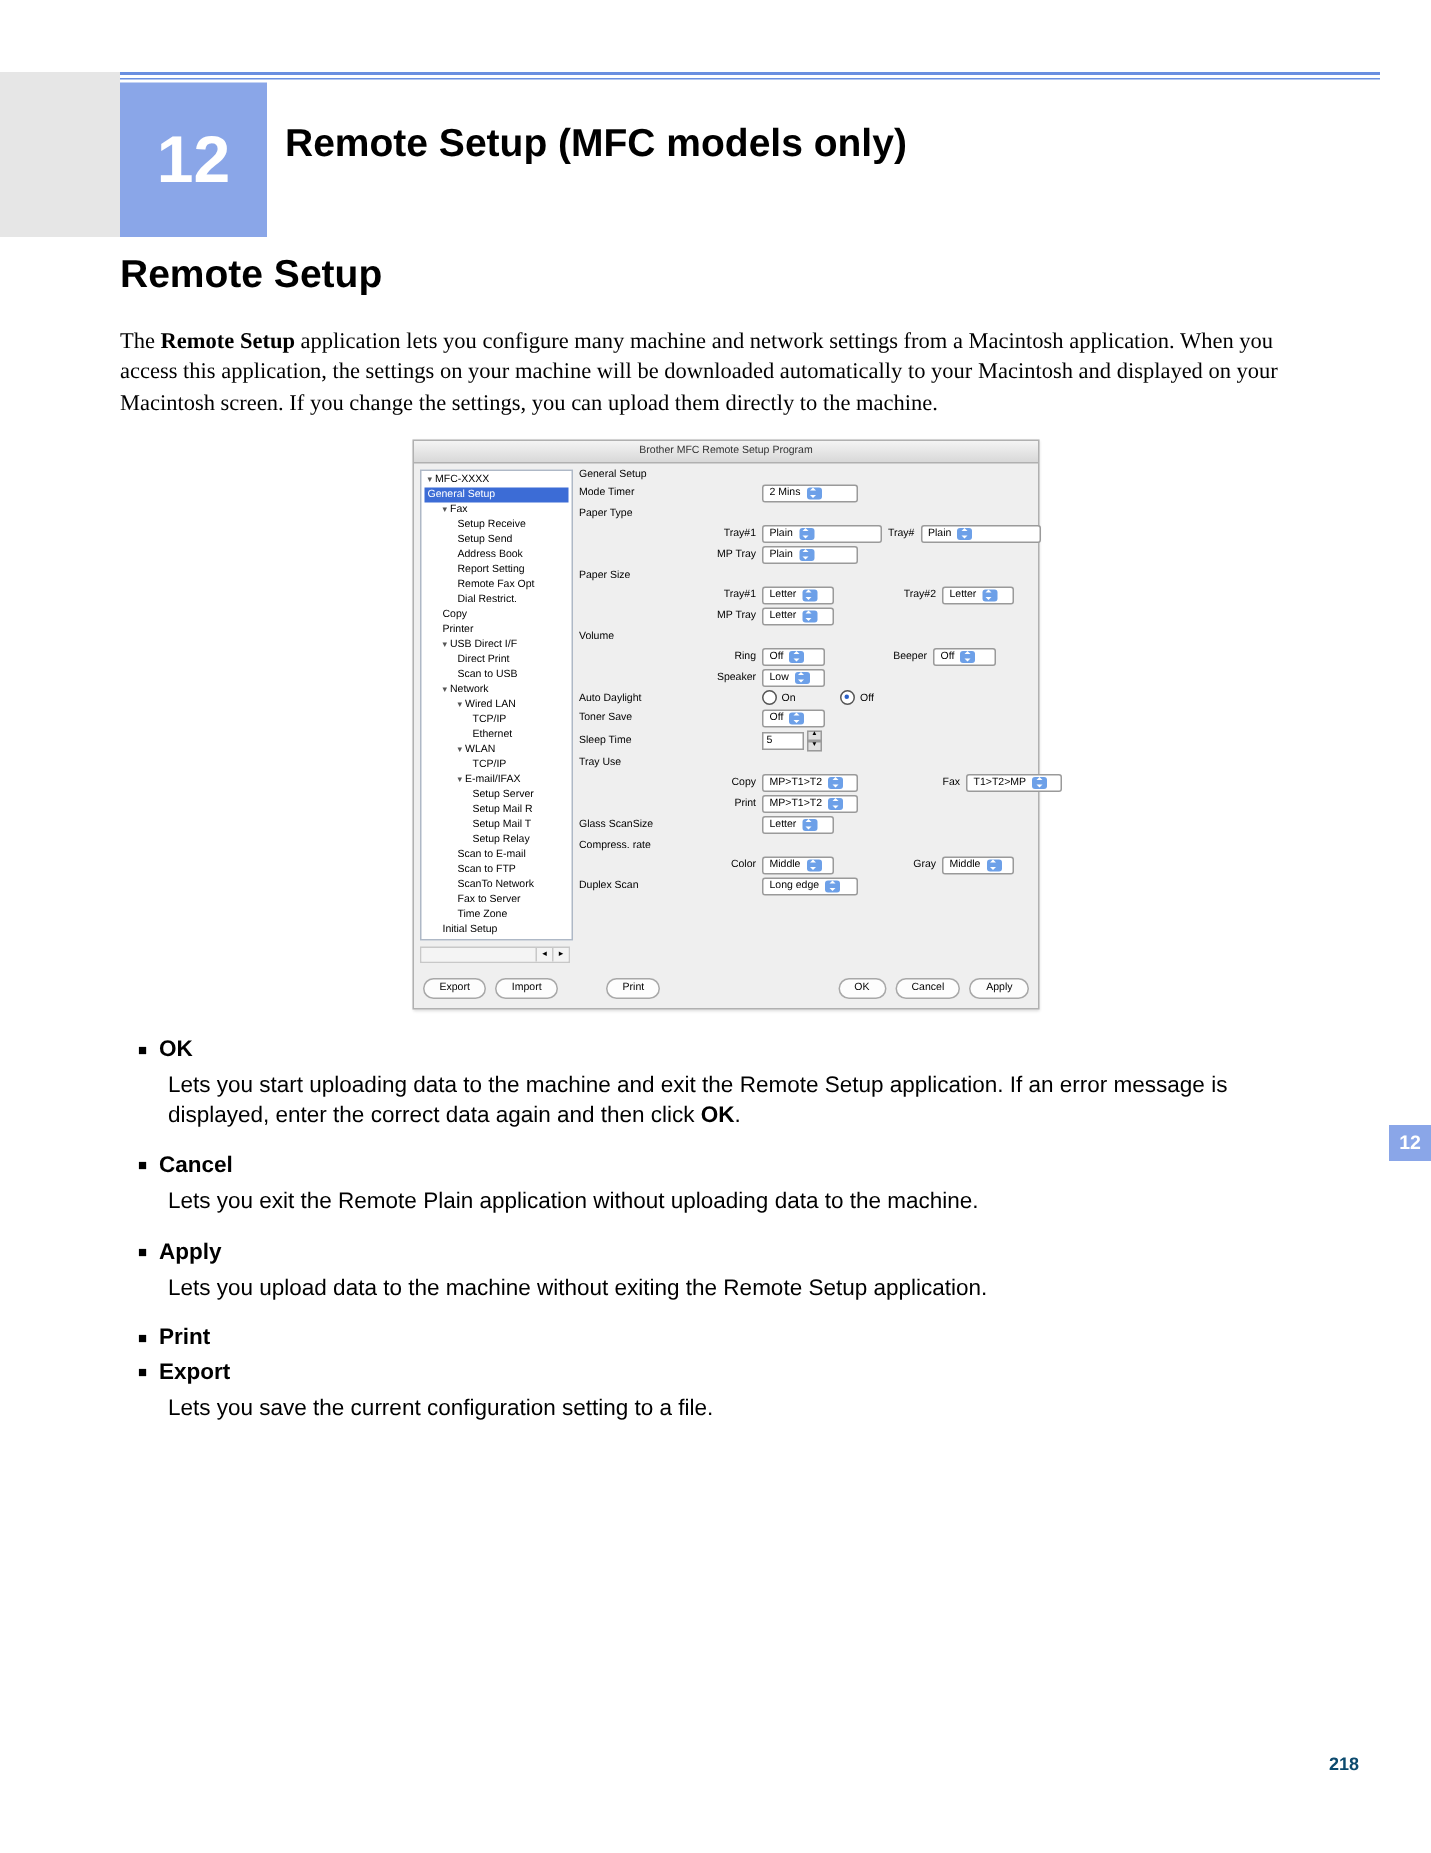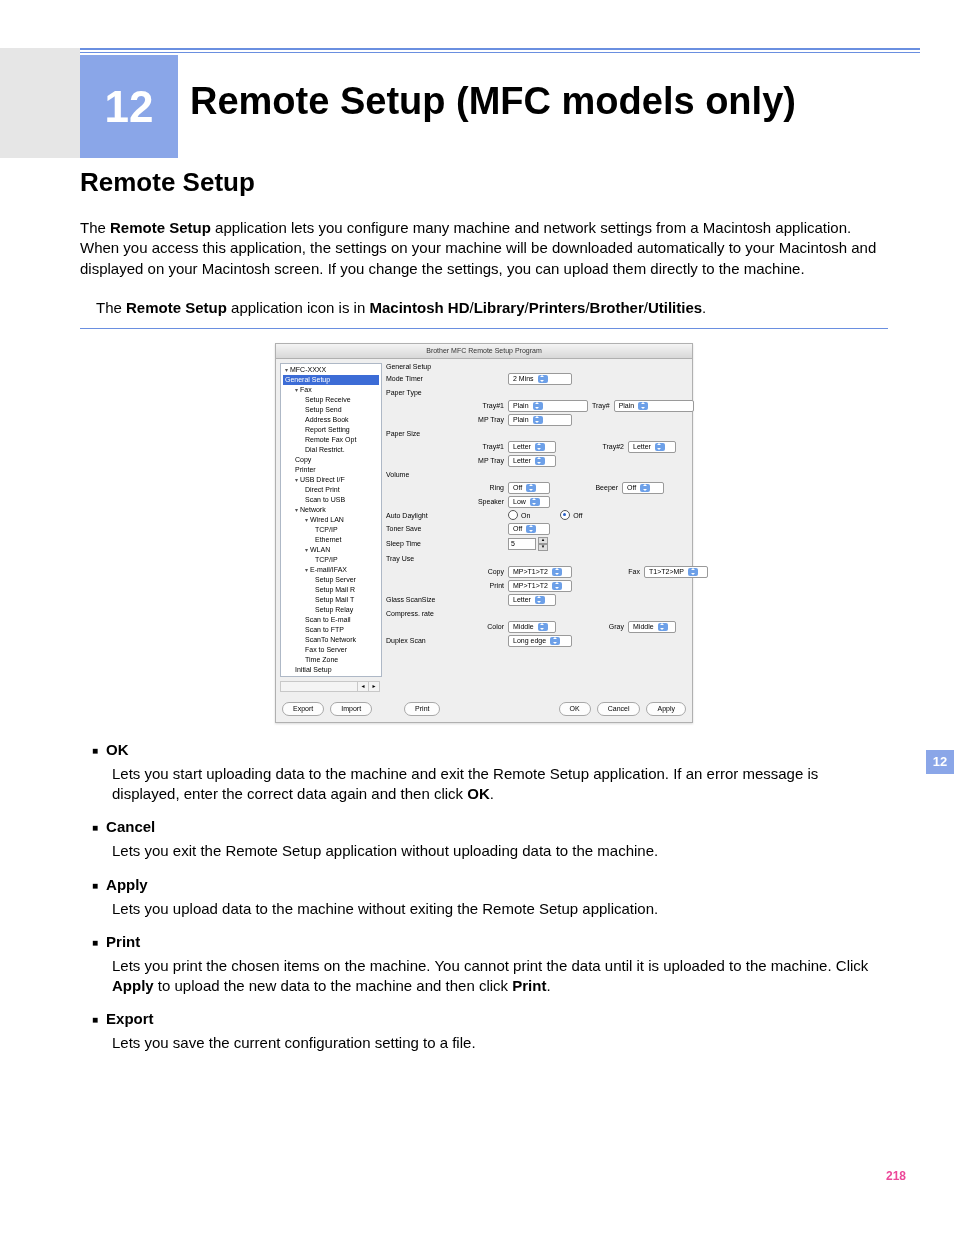--- a/index.html
+++ b/index.html
@@ -46,36 +46,37 @@
     text-align: center;
     line-height: 103px;
     color: #fff;
     font-size: 44px;
     font-weight: bold;
   }
   .chapter-title {
     position: absolute;
     top: 80px;
     left: 190px;
-    font-size: 38px;
+    font-size: 26px;
     font-weight: bold;
   }
   .content {
     position: absolute;
     top: 167px;
     left: 80px;
     width: 808px;
   }
   h2.section {
     font-size: 26px;
     margin: 0 0 20px 0;
   }
   p.para {
     margin: 6px 0 14px 0;
     line-height: 1.35;
+    font-family: Liberation Serif, serif;
   }
   .note-box {
     margin: 8px 0 14px 0;
   }
   .note-header {
     display: flex;
     align-items: center;
     border-bottom: 1px solid #6a8fe0;
     padding-bottom: 2px;
   }
@@ -322,21 +323,21 @@
     text-align: center;
     line-height: 24px;
     font-size: 13px;
   }
   .page-number {
     position: absolute;
     right: 48px;
     bottom: 52px;
     font-weight: bold;
     font-size: 12px;
-    color: #ec4899;
+    color: #0c4a6e;
   }
 </style>
 </head>
 <body>
 
 <div class="page">
   <div class="top-rule">
       <div class="top-rule-inner"></div>
     </div>
   <div class="left-gray"></div>
@@ -344,23 +345,20 @@
   <div class="chapter-title">Remote Setup (MFC models only)</div>
 
   <div class="content">
     <h2 class="section">Remote Setup</h2>
 
     <p class="para">
       <span>The </span><b>Remote Setup</b><span> application lets you configure many machine and network settings from a Macintosh application. When you access this application, the settings on your machine will be downloaded automatically to your Macintosh and displayed on your Macintosh screen. If you change the settings, you can upload them directly to the machine.</span>
     </p>
 
     <div class="note-box">
-      <div class="note-body">
-        <span>The </span><b>Remote Setup</b><span> application icon is in </span><b>Macintosh HD</b><span>/</span><b>Library</b><span>/</span><b>Printers</b><span>/</span><b>Brother</b><span>/</span><b>Utilities</b><span>.</span>
-      </div>
     </div>
 
     <div class="app-window">
       <div class="app-titlebar">Brother MFC Remote Setup Program</div>
       <div class="app-body">
         <div style="width:108px;">
           <div class="tree" id="tree">
               <div class="tree-item tri">MFC-XXXX</div>
               <div class="tree-item sub1 selected">General Setup</div>
               <div class="tree-item sub1 tri">Fax</div>
@@ -598,29 +596,28 @@
       </div>
     </div>
 
     <div class="deflist" id="deflist">
         <div class="defitem">
           <div class="term">OK</div>
           <p class="desc">Lets you start uploading data to the machine and exit the Remote Setup application. If an error message is displayed, enter the correct data again and then click <b>OK</b>.</p>
         </div>
         <div class="defitem">
           <div class="term">Cancel</div>
-          <p class="desc">Lets you exit the Remote Setup application without uploading data to the machine.</p>
+          <p class="desc">Lets you exit the Remote Plain application without uploading data to the machine.</p>
         </div>
         <div class="defitem">
           <div class="term">Apply</div>
           <p class="desc">Lets you upload data to the machine without exiting the Remote Setup application.</p>
         </div>
         <div class="defitem">
           <div class="term">Print</div>
-          <p class="desc">Lets you print the chosen items on the machine. You cannot print the data until it is uploaded to the machine. Click <b>Apply</b> to upload the new data to the machine and then click <b>Print</b>.</p>
         </div>
         <div class="defitem">
           <div class="term">Export</div>
           <p class="desc">Lets you save the current configuration setting to a file.</p>
         </div>
       </div>
   </div>
 
   <div class="side-tab">12</div>
   <div class="page-number">218</div>

